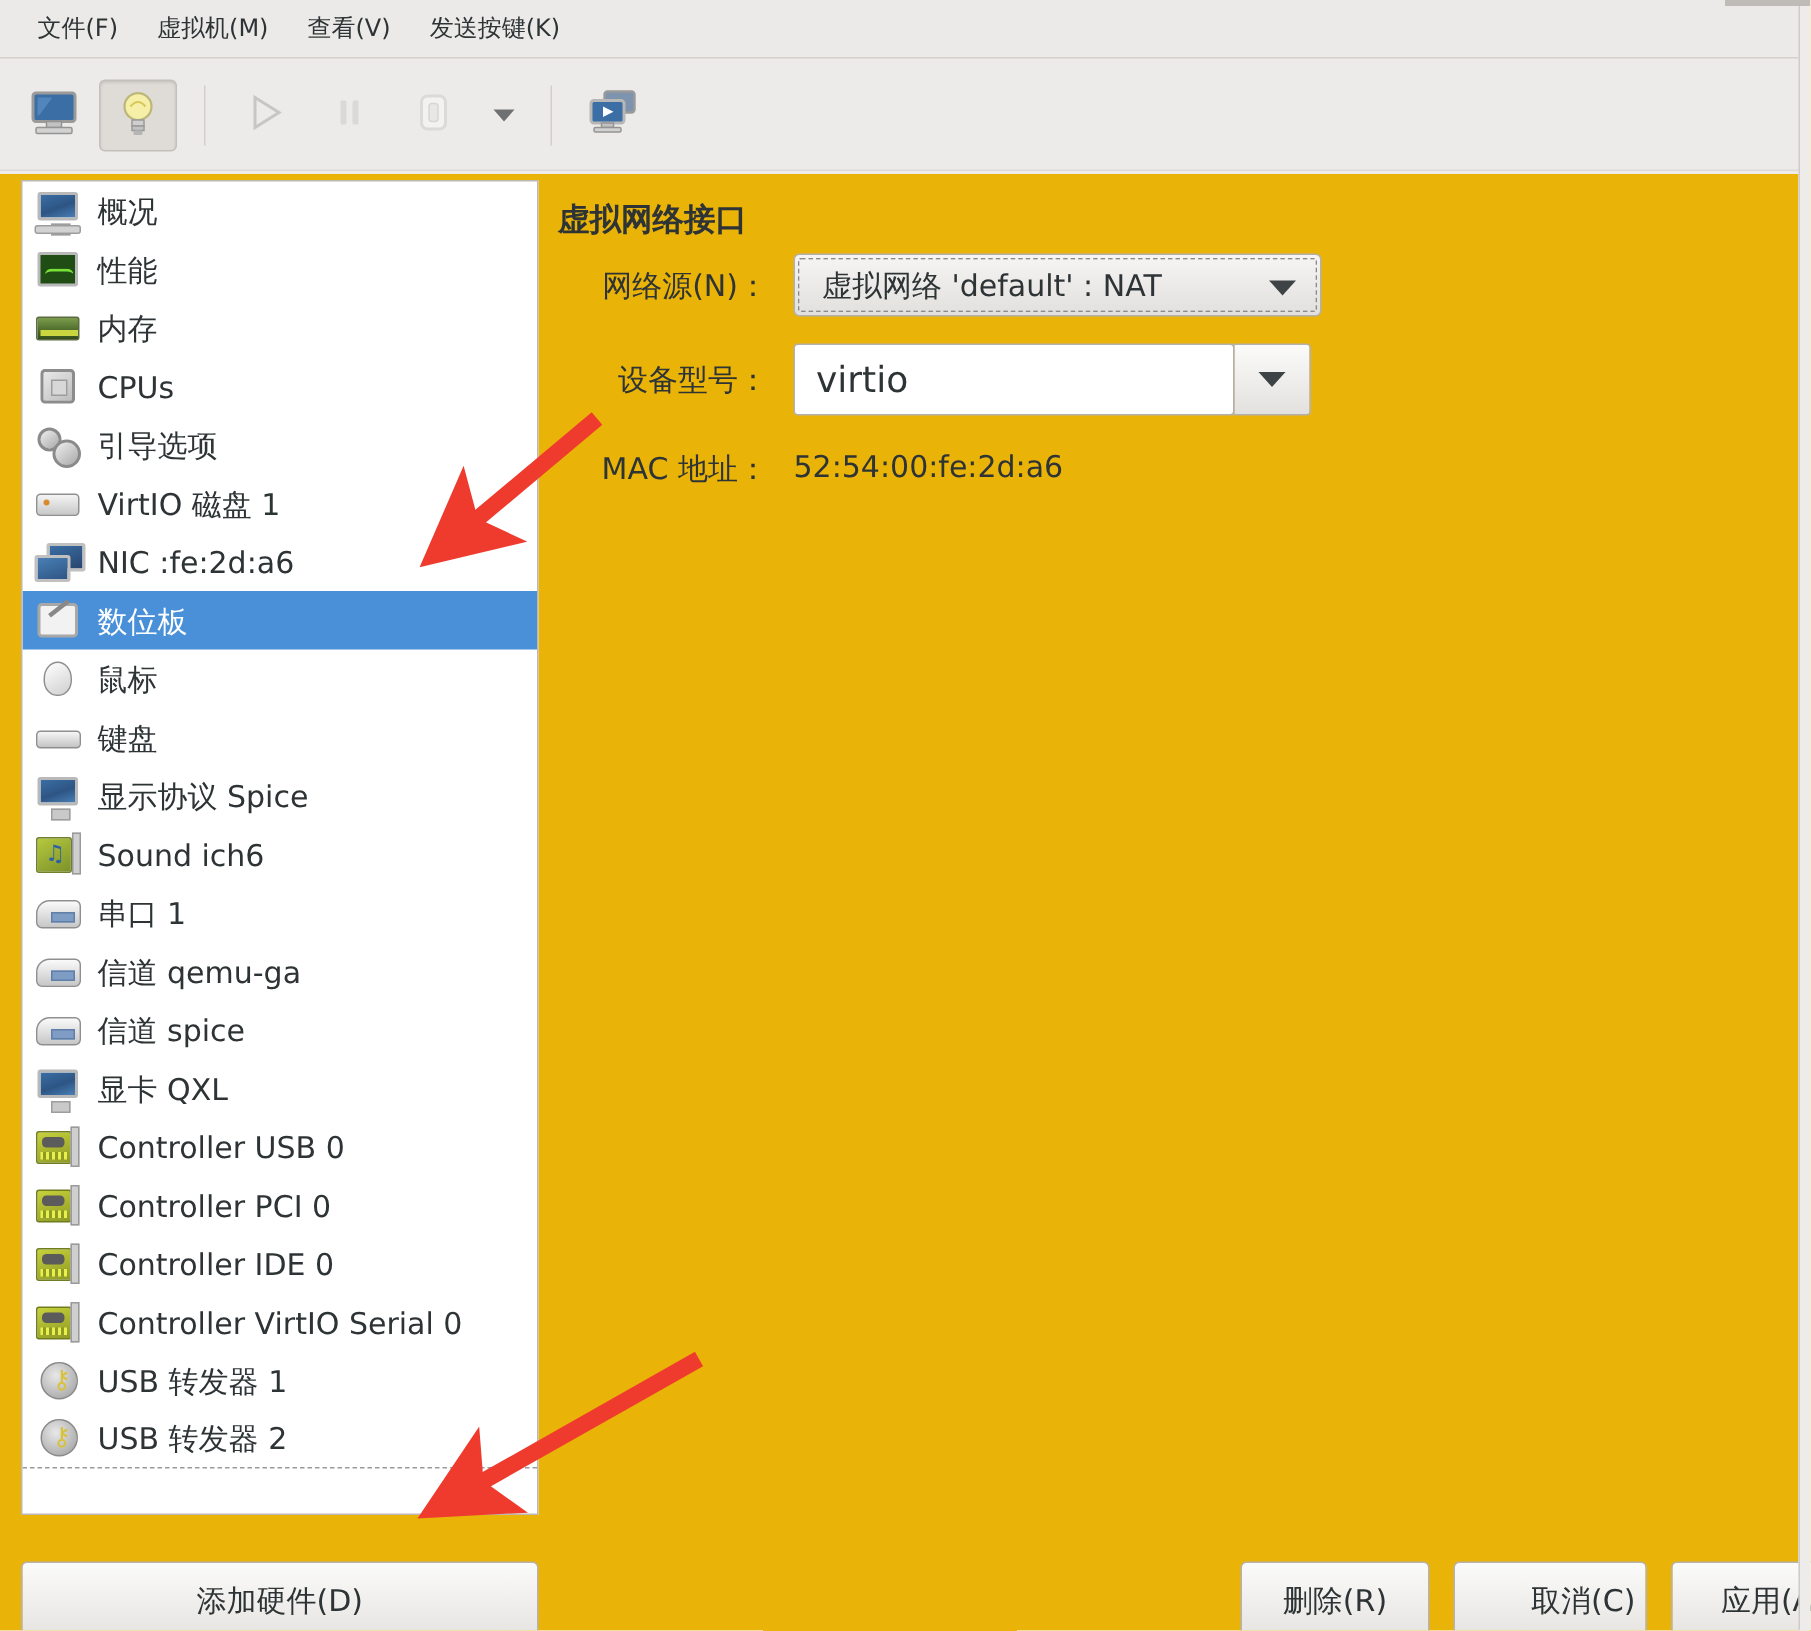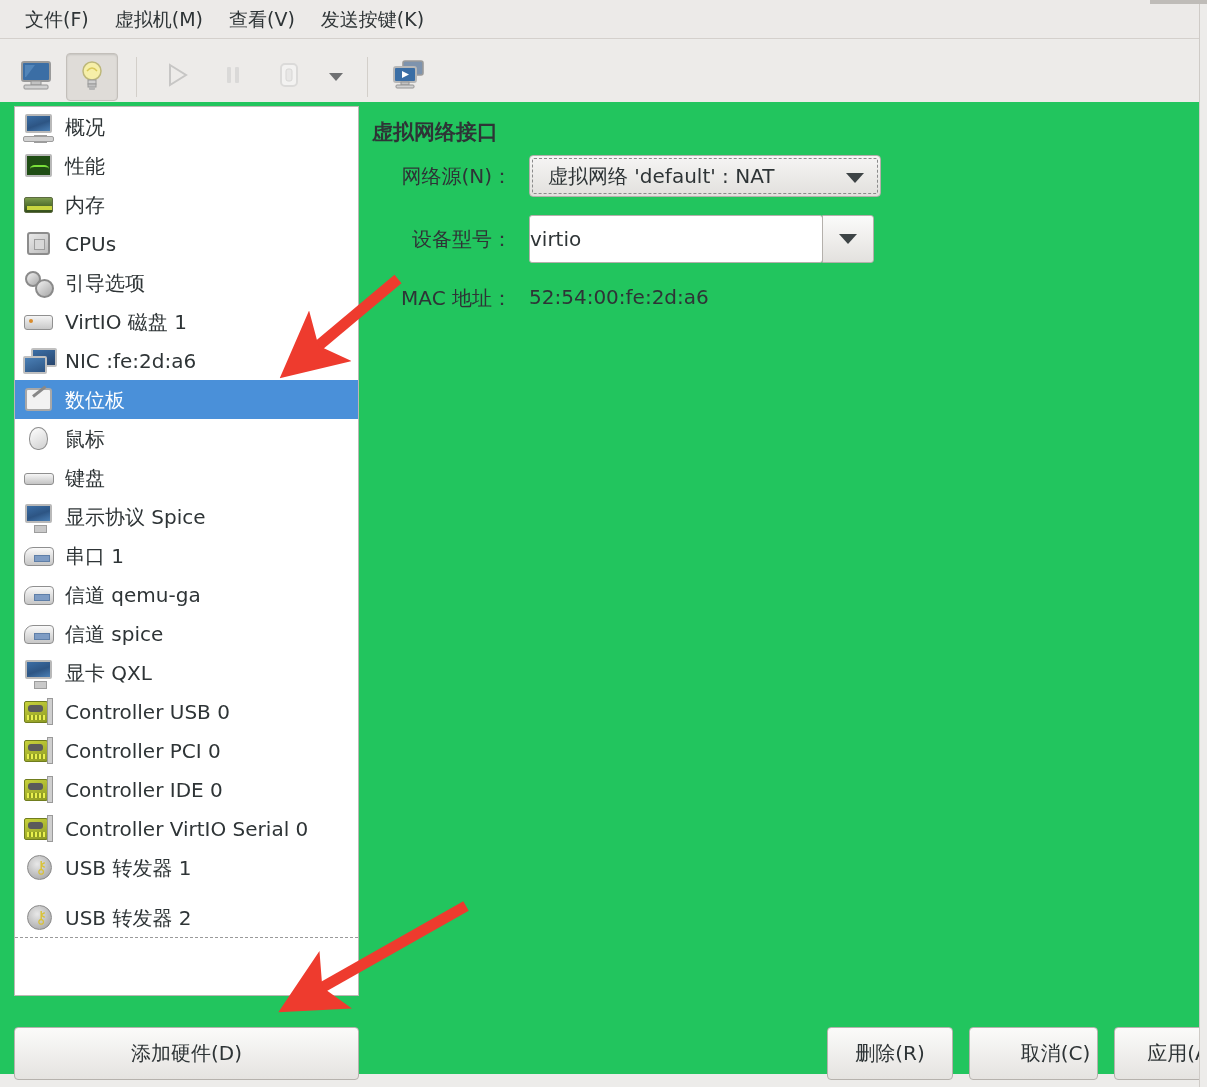--- a/index.html
+++ b/index.html
@@ -26,21 +26,21 @@
     left: 0; top: 0;
     width: 1199px;
     height: 39px;
     background: #eceae8;
     border-bottom: 1px solid #d4d0cc;
     display: flex;
     align-items: center;
     padding-left: 12px;
   }
   .menu-item {
-    font-size: 19px;
+    font-size: 16px;
     color: #2e3436;
     padding: 3px 13px;
     white-space: nowrap;
     line-height: 1;
   }
 
   
   .toolbar {
     position: absolute;
     left: 0; top: 40px;
@@ -77,24 +77,24 @@
   .caret-dn {
     width: 0; height: 0;
     border-left: 7px solid transparent;
     border-right: 7px solid transparent;
     border-top: 8px solid #6f7072;
   }
 
   
   .content {
     position: absolute;
-    left: 0; top: 102px;
+    left: 0; top: 116px;
     width: 1199px;
     height: 972px;
-    background: #22c55e;
+    background: #eab308;
   }
 
   
   .devlist {
     position: absolute;
     left: 14px; top: 4px;
     width: 345px;
     height: 890px;
     background: #ffffff;
     border: 1px solid #bcb8b4;
@@ -108,21 +108,20 @@
     color: #2e3436;
     font-size: 20px;
     white-space: nowrap;
   }
   .dev-row.selected {
     background: #4a90d9;
     color: #ffffff;
   }
   .dev-row.focus-last {
     border-bottom: 1px dashed #9a9a9a;
-    margin-top: 12px;
   }
   .dev-icon {
     width: 32px; height: 30px;
     margin-right: 10px;
     flex: 0 0 32px;
     position: relative;
   }
   .dev-label { line-height: 1; }
 
   
@@ -364,21 +363,21 @@
   .combo-entry {
     position: absolute;
     left: 157px; top: 113px;
     width: 294px; height: 48px;
     background: #ffffff;
     border: 1px solid #b4b0ab;
     border-radius: 3px;
     display: flex; align-items: center;
   }
   .combo-entry .cv {
-    font-size: 20px; color: #2e3436;
+    font-size: 24px; padding-left: 14px; color: #2e3436;
   }
   .combo-entry .drop {
     position: absolute; right: -52px; top: -1px;
     width: 52px; height: 48px;
     background: linear-gradient(180deg,#fbfbfa 0%,#e3e1de 100%);
     border: 1px solid #b4b0ab;
     border-radius: 0 3px 3px 0;
     display: flex; align-items: center; justify-content: center;
   }
 
@@ -565,20 +564,27 @@
           <span class="dev-label">键盘</span>
         </div>
         <div class="dev-row">
           <span class="dev-icon">
             <span class="ic-monitor"></span>
           </span>
           <span class="dev-label">显示协议 Spice</span>
         </div>
         <div class="dev-row">
           <span class="dev-icon">
+            <span class="ic-sound"></span>
+            <span class="ic-sound-tab"></span>
+          </span>
+          <span class="dev-label">Sound ich6</span>
+        </div>
+        <div class="dev-row">
+          <span class="dev-icon">
             <span class="ic-serial"></span>
           </span>
           <span class="dev-label">串口 1</span>
         </div>
         <div class="dev-row">
           <span class="dev-icon">
             <span class="ic-serial"></span>
           </span>
           <span class="dev-label">信道 qemu-ga</span>
         </div>

